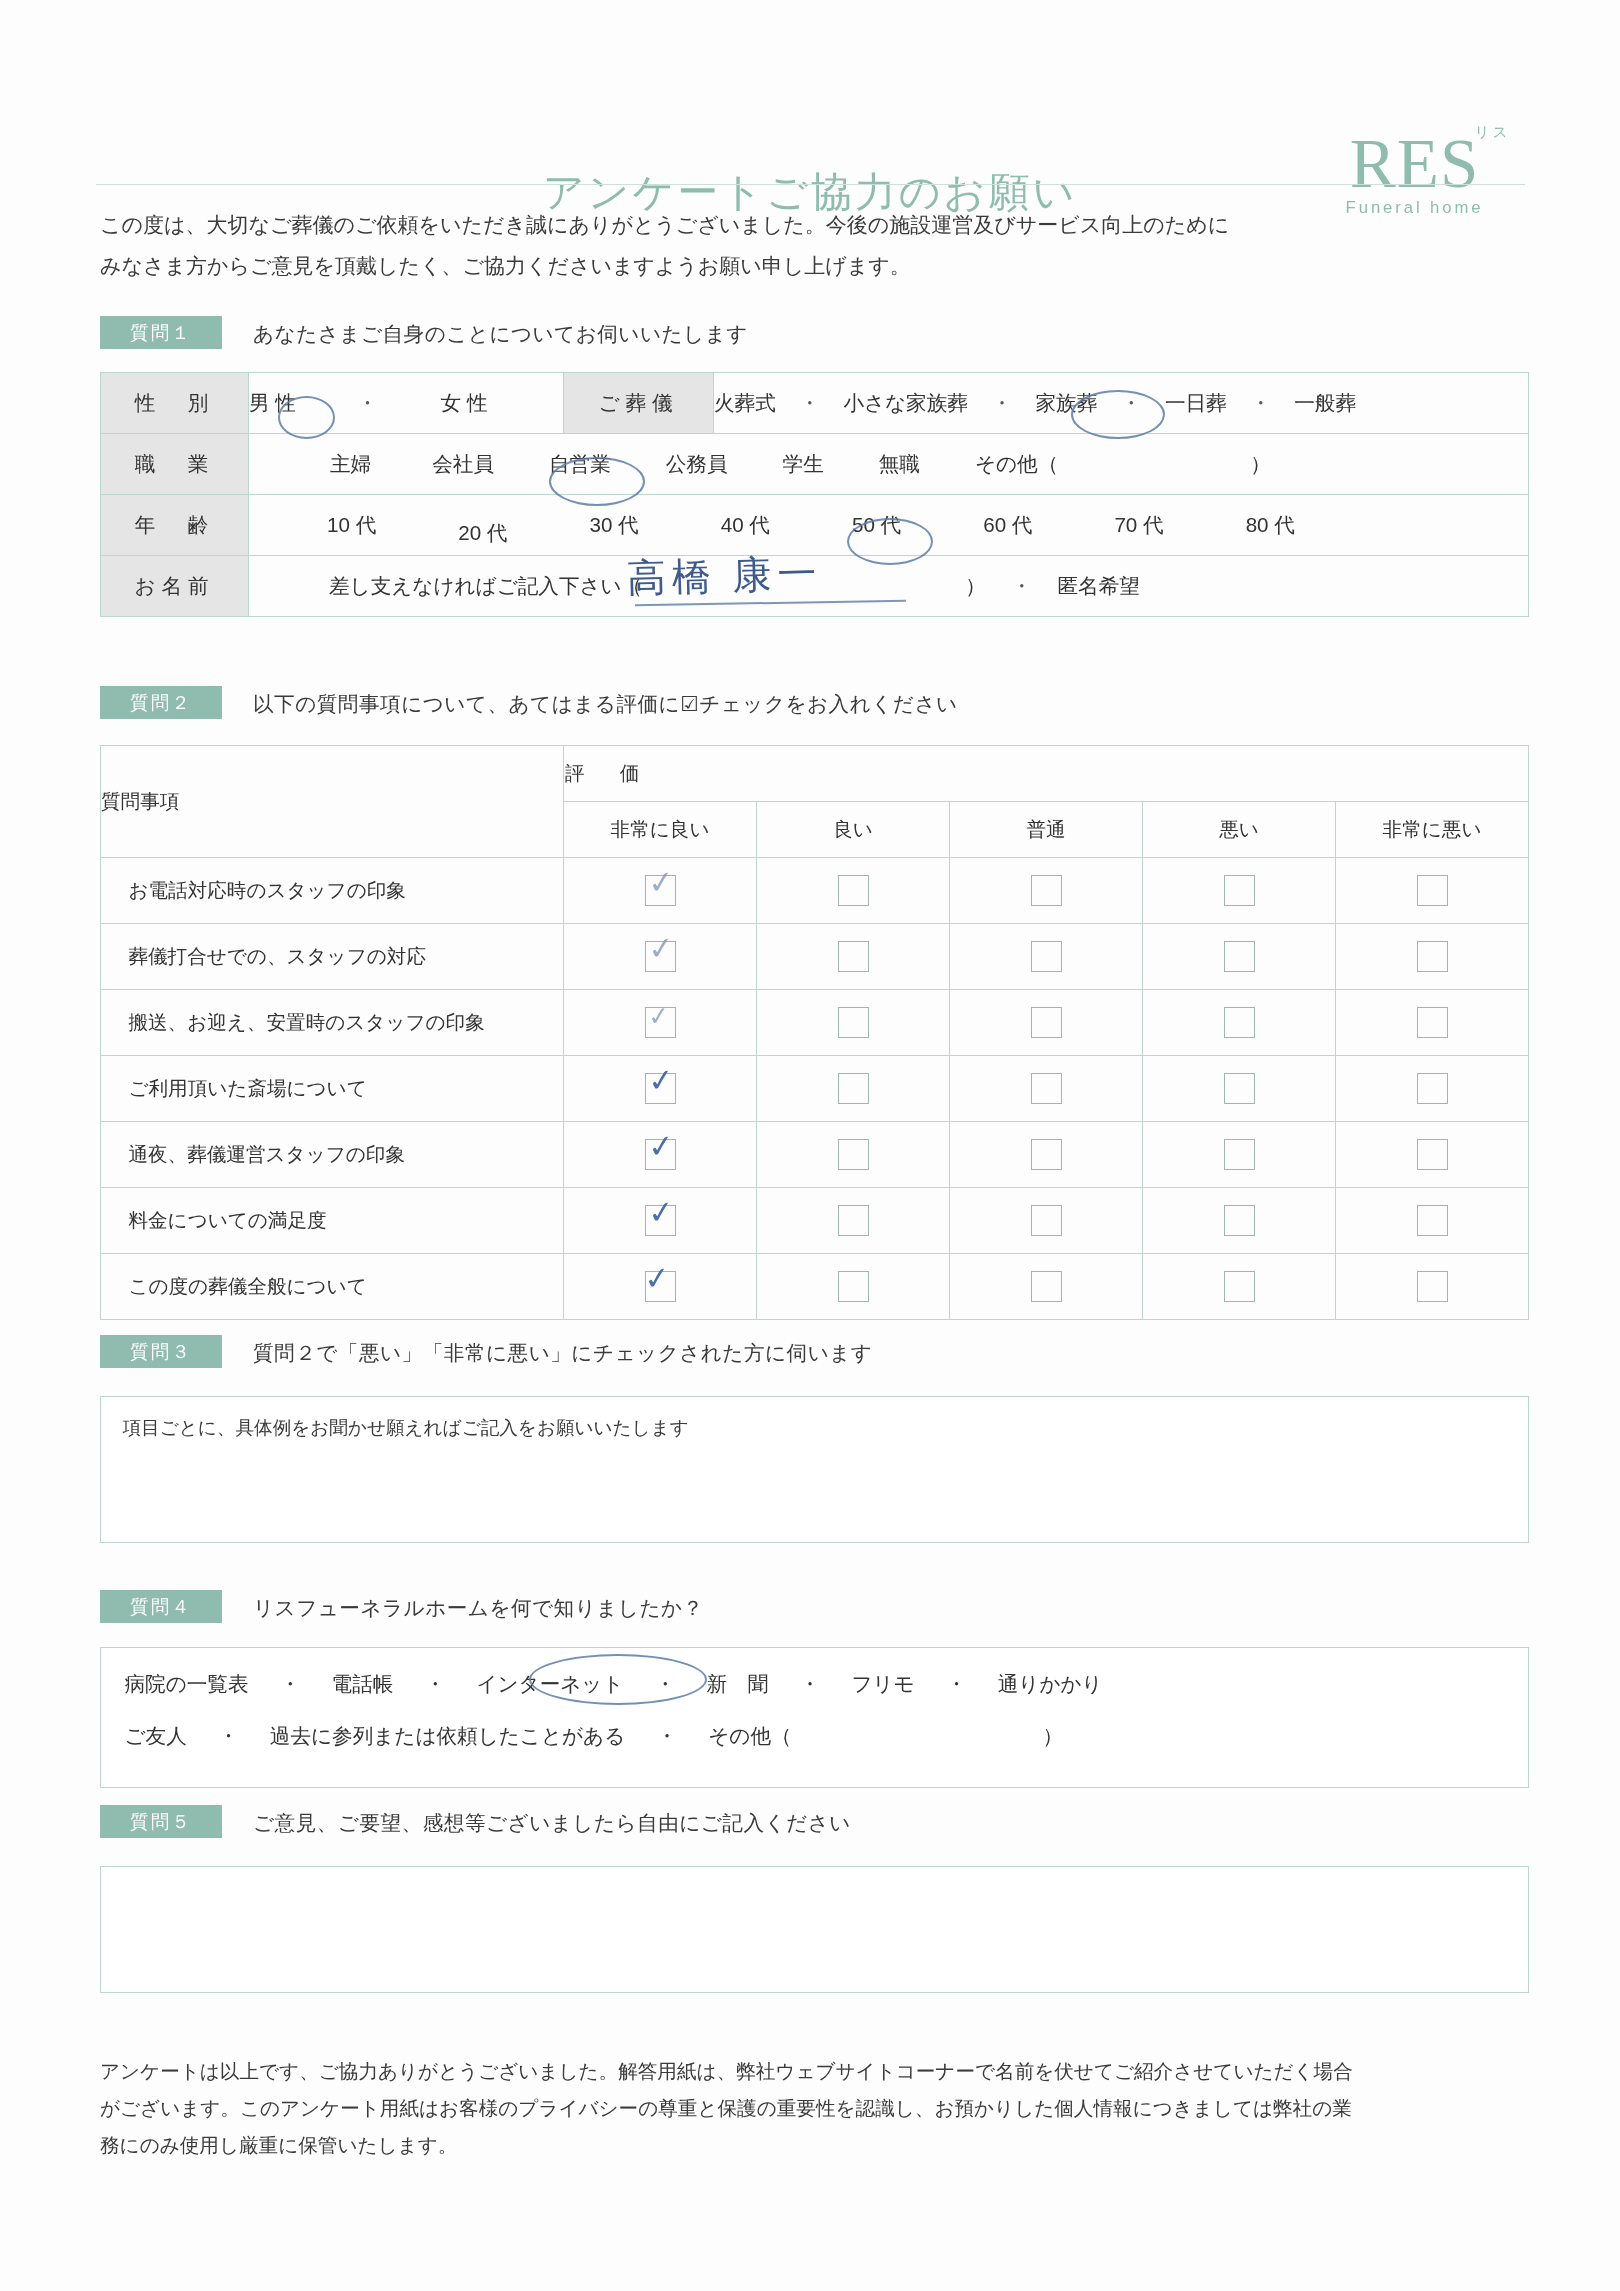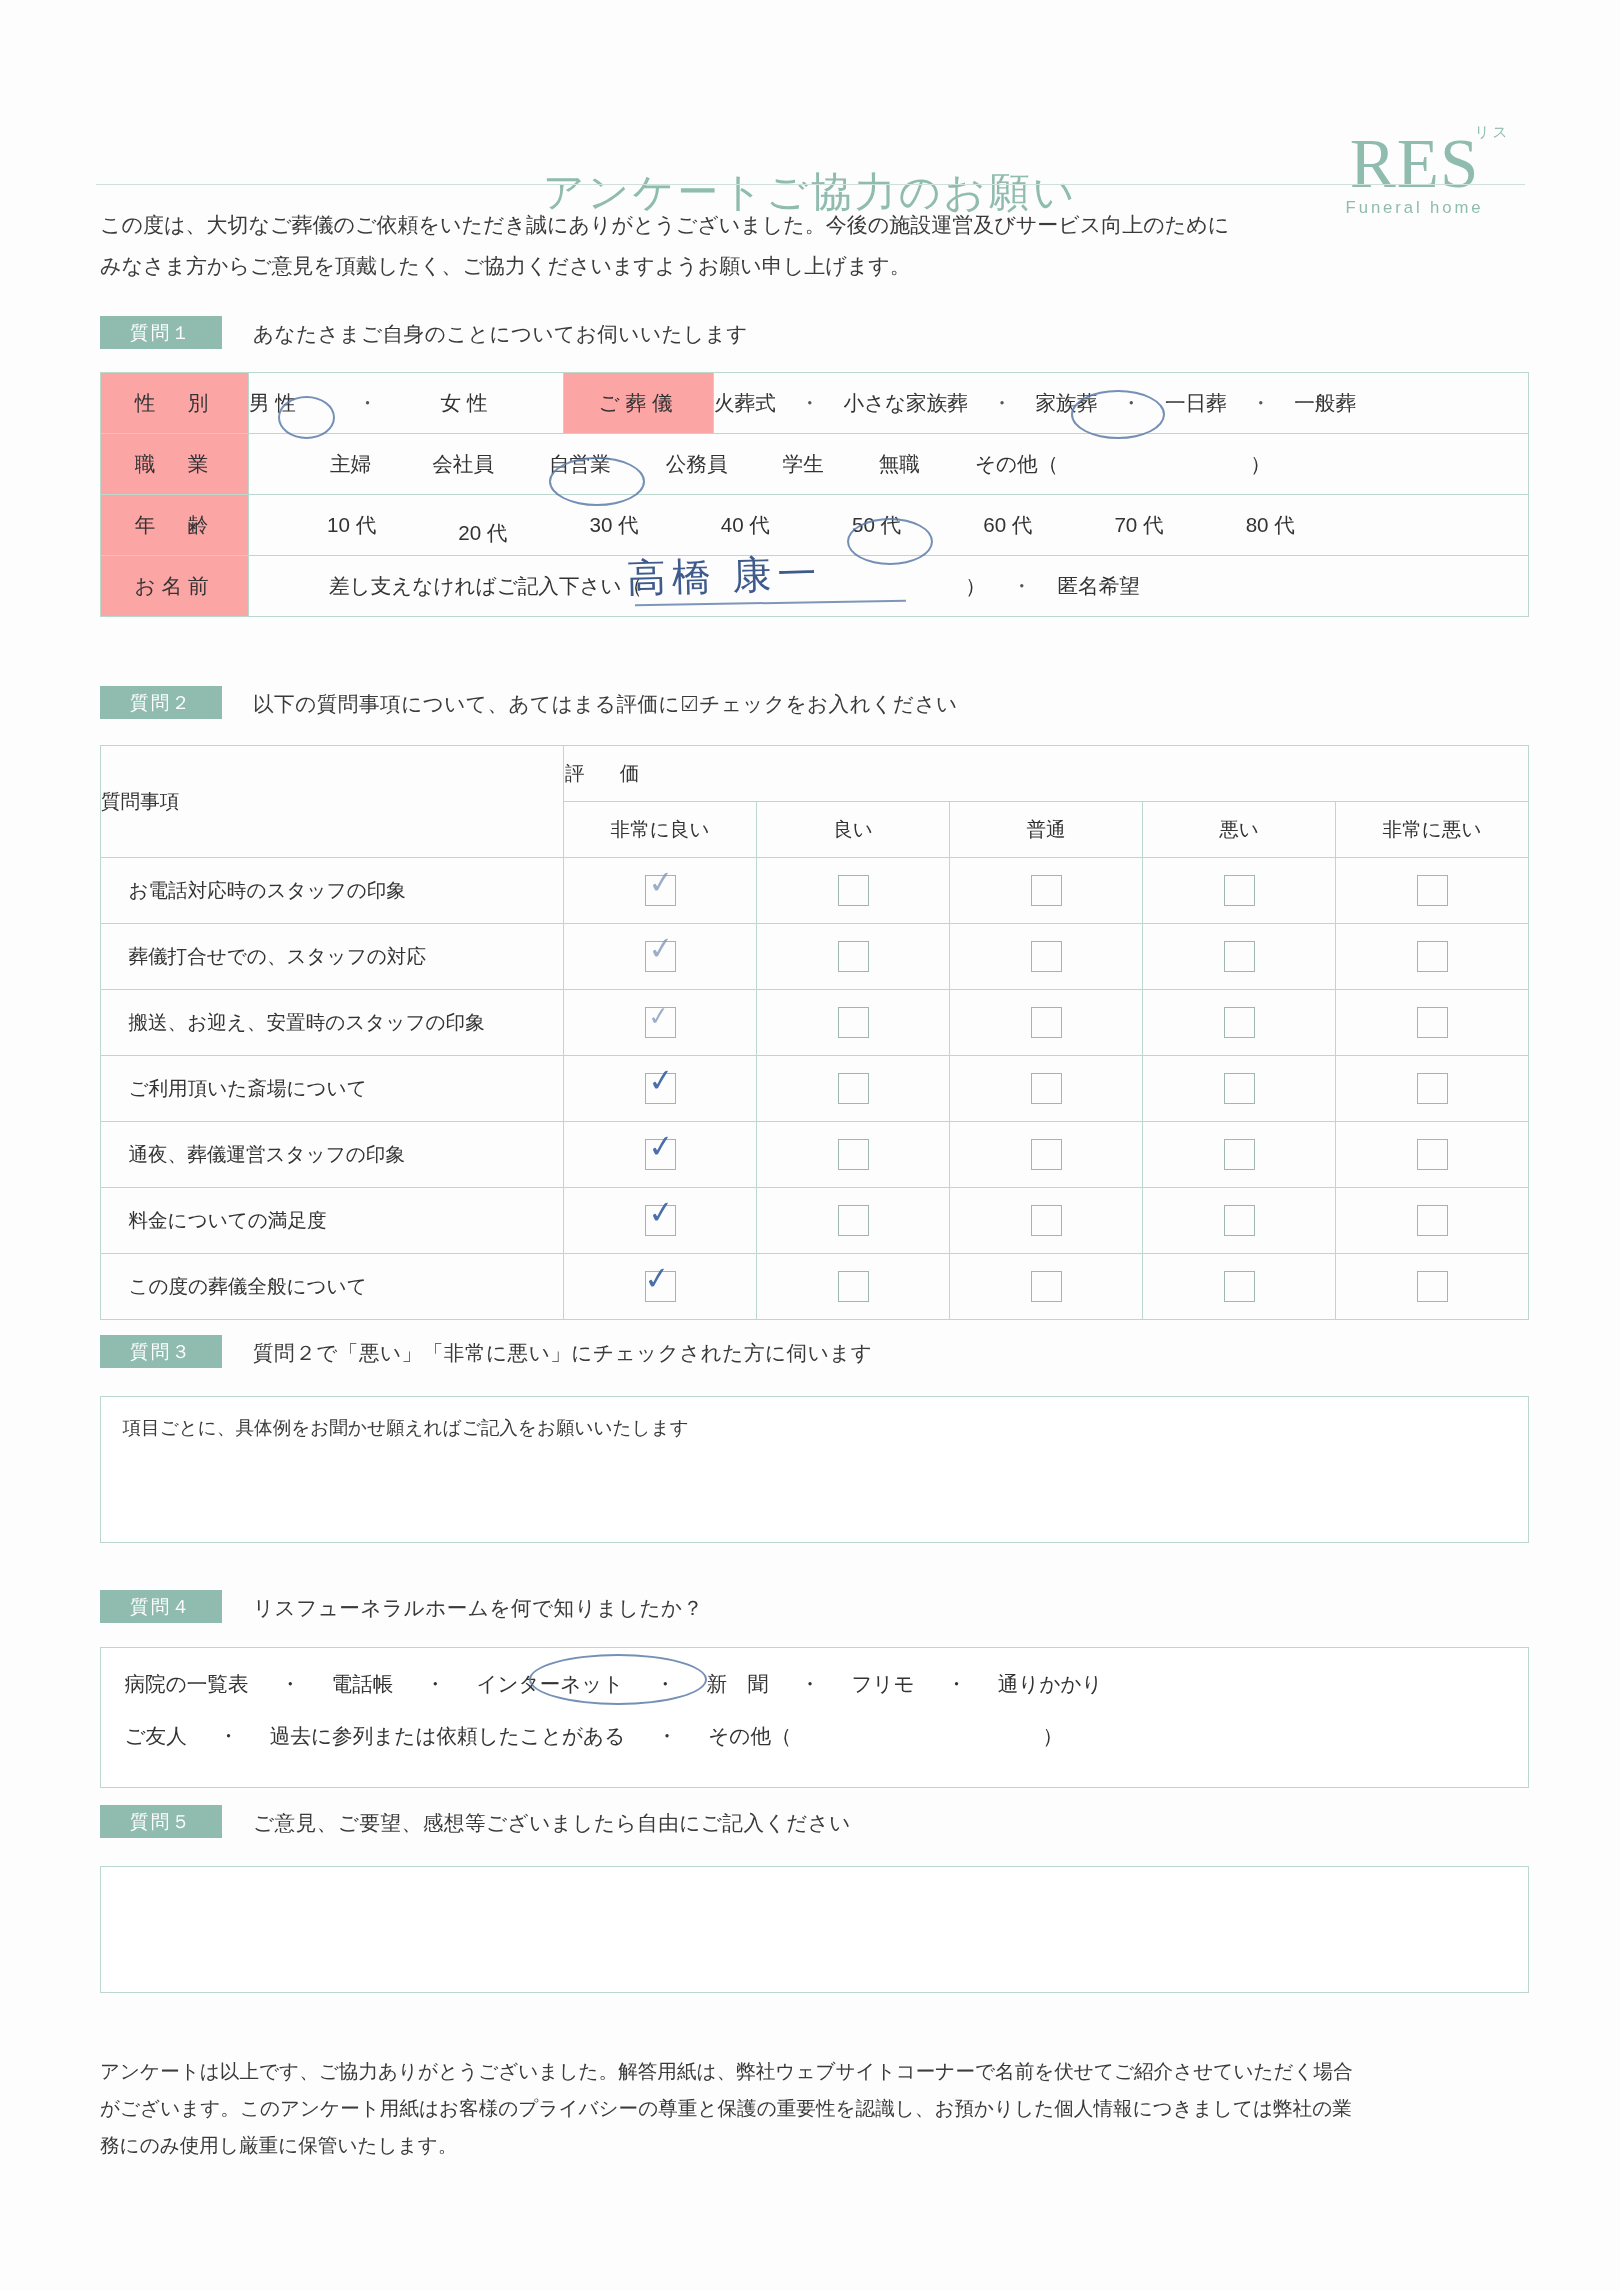--- a/index.html
+++ b/index.html
@@ -121,21 +121,21 @@
     table-layout: fixed;
   }
   .q1table td {
     border: 1px solid #bcd8cd;
     height: 60px;
     font-size: 20.6px;
     color: #333;
     padding: 0;
   }
   .q1lbl {
-    background: #fca5a5;
+    background: #e5e5e5;
     color: #fff;
     width: 147px;
     text-align: center;
     letter-spacing: 5.9px;
     font-size: 19.6px;
   }
   .q1cell {
     padding-left: 27.4px;
     position: relative;
   }

